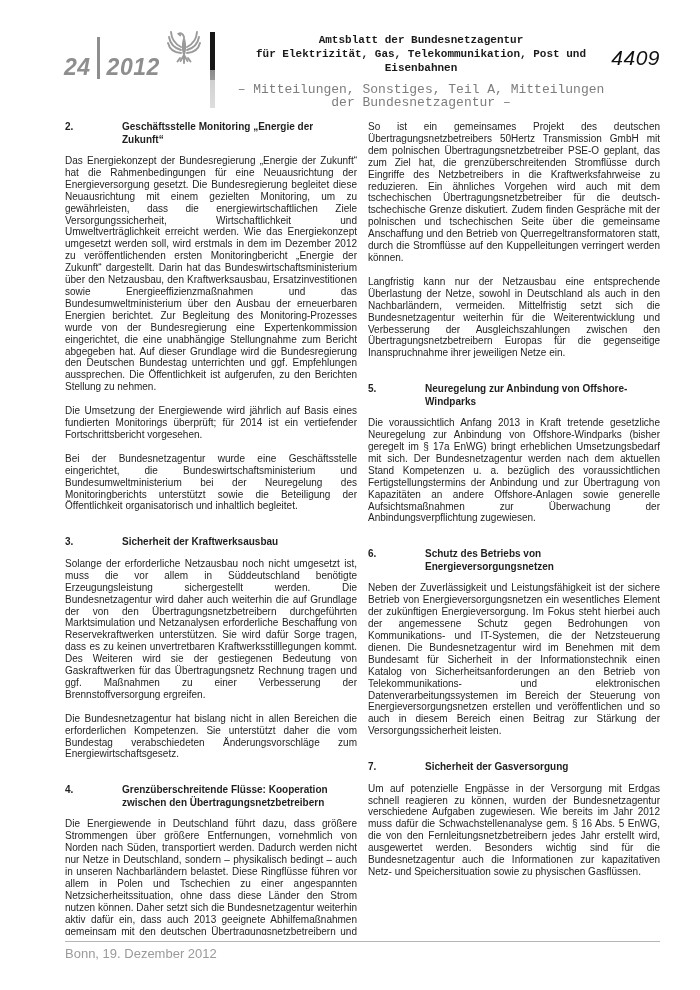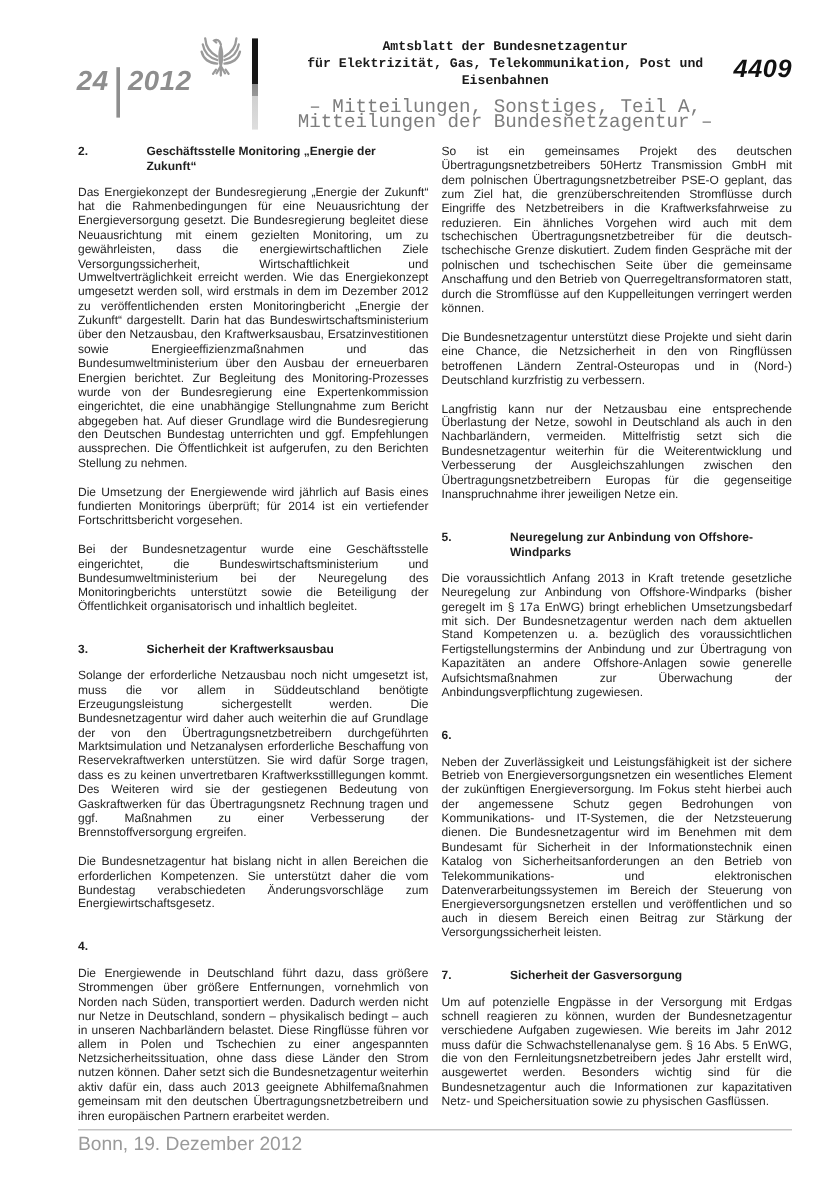--- a/index.html
+++ b/index.html
@@ -2,35 +2,35 @@
 <html lang="de"><head>
 <meta charset="utf-8">
 <style>
   html,body{margin:0;padding:0;background:#ffffff;}
   .page{
     position:relative;width:700px;height:990px;background:#ffffff;overflow:hidden;
     font-family:"Liberation Sans", sans-serif;color:#222222;
   }
   
   .hdr-issue{
-    position:absolute;left:64px;top:56px;display:flex;align-items:flex-start;
+    position:absolute;left:64px;top:37px;display:flex;align-items:flex-end;
     color:#8e8e8e;font-size:23px;font-weight:bold;font-style:italic;letter-spacing:0.5px;
   }
   .hdr-issue .num{line-height:1;}
   .issue-divider{width:3px;height:42px;background:#8e8e8e;margin:0 7px 0 6px;}
   .eagle-wrap{position:absolute;left:166px;top:27px;width:36px;height:44px;}
   .hdr-bar{
     position:absolute;left:210px;top:32px;width:5px;height:76px;
     background:linear-gradient(to bottom,#161616 0%,#161616 50%,#8a8a8a 50%,#979797 63%,#d0d0d0 63%,#dedede 100%);
   }
   .hdr-title{position:absolute;left:228px;top:33px;width:386px;text-align:center;font-family:Liberation Mono, monospace;}
   .hdr-title .t1,.hdr-title .t2{font-size:11px;font-weight:bold;color:#1a1a1a;line-height:14px;}
-  .hdr-title .t3{font-size:16px;color:#7d7d7d;margin-top:8px;line-height:13px;}
+  .hdr-title .t3{font-size:13px;color:#7d7d7d;margin-top:8px;line-height:13px;}
   .hdr-pageno{
-    position:absolute;right:40px;top:46px;font-size:21px;font-weight:bold;font-style:italic;
+    position:absolute;right:40px;top:46px;font-size:21px;font-weight:normal;font-style:italic;
     color:#111111;letter-spacing:0.5px;
   }
   
   .columns{
     position:absolute;left:65px;top:121px;width:595px;height:814px;
     display:flex;gap:11px;overflow:hidden;
   }
   .col{flex:1 1 0;min-width:0;}
   p.body{
     margin:0 0 12px 0;font-size:10px;line-height:11.9px;text-align:justify;
@@ -40,21 +40,21 @@
   .doc-section{margin-top:24px;}
   .doc-section.first{margin-top:0;}
   .sec-head{
     display:flex;margin:0 0 9px 0;font-size:10px;font-weight:bold;color:#1f1f1f;line-height:12.5px;
   }
   .sec-num{flex:0 0 57px;}
   .sec-title{flex:1 1 auto;}
   
   .footer{position:absolute;left:65px;top:941px;width:595px;background:#ffffff;}
   .footer-rule{height:1px;background:#b5b5b5;margin-bottom:5px;}
-  .footer-text{font-size:16px;color:#9a9a9a;line-height:13px;}
+  .footer-text{font-size:13px;color:#9a9a9a;line-height:13px;}
 </style>
 </head>
 <body>
 
 <div class="page">
 
   <div class="hdr-issue">
     <span class="num">24</span>
     <span class="issue-divider"></span>
     <span class="num">2012</span>
@@ -106,43 +106,44 @@
           <span class="sec-num">3.</span>
           <span class="sec-title">Sicherheit der Kraftwerksausbau</span>
         </h2>
         <p class="body">Solange der erforderliche Netzausbau noch nicht umgesetzt ist, muss die vor allem in Süddeutschland benötigte Erzeugungsleistung sichergestellt werden. Die Bundesnetzagentur wird daher auch weiterhin die auf Grundlage der von den Übertragungsnetzbetreibern durchgeführten Marktsimulation und Netzanalysen erforderliche Beschaffung von Reservekraftwerken unterstützen. Sie wird dafür Sorge tragen, dass es zu keinen unvertretbaren Kraftwerksstilllegungen kommt. Des Weiteren wird sie der gestiegenen Bedeutung von Gaskraftwerken für das Übertragungsnetz Rechnung tragen und ggf. Maßnahmen zu einer Verbesserung der Brennstoffversorgung ergreifen.</p>
         <p class="body">Die Bundesnetzagentur hat bislang nicht in allen Bereichen die erforderlichen Kompetenzen. Sie unterstützt daher die vom Bundestag verabschiedeten Änderungsvorschläge zum Energiewirtschaftsgesetz.</p>
       </section>
 
       <section class="doc-section">
         <h2 class="sec-head">
           <span class="sec-num">4.</span>
+          <span class="sec-title">Grenzüberschreitende Flüsse: Kooperation zwischen den Übertragungsnetzbetreibern</span>
         </h2>
         <p class="body">Die Energiewende in Deutschland führt dazu, dass größere Strommengen über größere Entfernungen, vornehmlich von Norden nach Süden, transportiert werden. Dadurch werden nicht nur Netze in Deutschland, sondern – physikalisch bedingt – auch in unseren Nachbarländern belastet. Diese Ringflüsse führen vor allem in Polen und Tschechien zu einer angespannten Netzsicherheitssituation, ohne dass diese Länder den Strom nutzen können. Daher setzt sich die Bundesnetzagentur weiterhin aktiv dafür ein, dass auch 2013 geeignete Abhilfemaßnahmen gemeinsam mit den deutschen Übertragungsnetzbetreibern und ihren europäischen Partnern erarbeitet werden.</p>
       </section>
 
     </div>
 
     <div class="col">
 
       <p class="body">So ist ein gemeinsames Projekt des deutschen Übertragungsnetzbetreibers 50Hertz Transmission GmbH mit dem polnischen Übertragungsnetzbetreiber PSE-O geplant, das zum Ziel hat, die grenzüberschreitenden Stromflüsse durch Eingriffe des Netzbetreibers in die Kraftwerksfahrweise zu reduzieren. Ein ähnliches Vorgehen wird auch mit dem tschechischen Übertragungsnetzbetreiber für die deutsch-tschechische Grenze diskutiert. Zudem finden Gespräche mit der polnischen und tschechischen Seite über die gemeinsame Anschaffung und den Betrieb von Querregeltransformatoren statt, durch die Stromflüsse auf den Kuppelleitungen verringert werden können.</p>
-      <p class="body">Die Bundesnetzagentur unterstützt diese Projekte und sieht darin eine Chance, die Netzsicherheit in den von Ringflüssen betroffenen Ländern Zentral-Osteuropas und in (Nord-) Deutschland kurzfristig zu verbessern.</p>
       <p class="body">Langfristig kann nur der Netzausbau eine entsprechende Überlastung der Netze, sowohl in Deutschland als auch in den Nachbarländern, vermeiden. Mittelfristig setzt sich die Bundesnetzagentur weiterhin für die Weiterentwicklung und Verbesserung der Ausgleichszahlungen zwischen den Übertragungsnetzbetreibern Europas für die gegenseitige Inanspruchnahme ihrer jeweiligen Netze ein.</p>
 
       <section class="doc-section">
         <h2 class="sec-head">
           <span class="sec-num">5.</span>
           <span class="sec-title">Neuregelung zur Anbindung von Offshore-Windparks</span>
         </h2>
         <p class="body">Die voraussichtlich Anfang 2013 in Kraft tretende gesetzliche Neuregelung zur Anbindung von Offshore-Windparks (bisher geregelt im § 17a EnWG) bringt erheblichen Umsetzungsbedarf mit sich. Der Bundesnetzagentur werden nach dem aktuellen Stand Kompetenzen u. a. bezüglich des voraussichtlichen Fertigstellungstermins der Anbindung und zur Übertragung von Kapazitäten an andere Offshore-Anlagen sowie generelle Aufsichtsmaßnahmen zur Überwachung der Anbindungsverpflichtung zugewiesen.</p>
       </section>
 
       <section class="doc-section">
         <h2 class="sec-head">
           <span class="sec-num">6.</span>
+          <span class="sec-title">Schutz des Betriebs von Energieversorgungsnetzen</span>
         </h2>
         <p class="body">Neben der Zuverlässigkeit und Leistungsfähigkeit ist der sichere Betrieb von Energieversorgungsnetzen ein wesentliches Element der zukünftigen Energieversorgung. Im Fokus steht hierbei auch der angemessene Schutz gegen Bedrohungen von Kommunikations- und IT-Systemen, die der Netzsteuerung dienen. Die Bundesnetzagentur wird im Benehmen mit dem Bundesamt für Sicherheit in der Informationstechnik einen Katalog von Sicherheitsanforderungen an den Betrieb von Telekommunikations- und elektronischen Datenverarbeitungssystemen im Bereich der Steuerung von Energieversorgungsnetzen erstellen und veröffentlichen und so auch in diesem Bereich einen Beitrag zur Stärkung der Versorgungssicherheit leisten.</p>
       </section>
 
       <section class="doc-section">
         <h2 class="sec-head">
           <span class="sec-num">7.</span>
           <span class="sec-title">Sicherheit der Gasversorgung</span>
         </h2>
         <p class="body">Um auf potenzielle Engpässe in der Versorgung mit Erdgas schnell reagieren zu können, wurden der Bundesnetzagentur verschiedene Aufgaben zugewiesen. Wie bereits im Jahr 2012 muss dafür die Schwachstellenanalyse gem. § 16 Abs. 5 EnWG, die von den Fernleitungsnetzbetreibern jedes Jahr erstellt wird, ausgewertet werden. Besonders wichtig sind für die Bundesnetzagentur auch die Informationen zur kapazitativen Netz- und Speichersituation sowie zu physischen Gasflüssen.</p>

